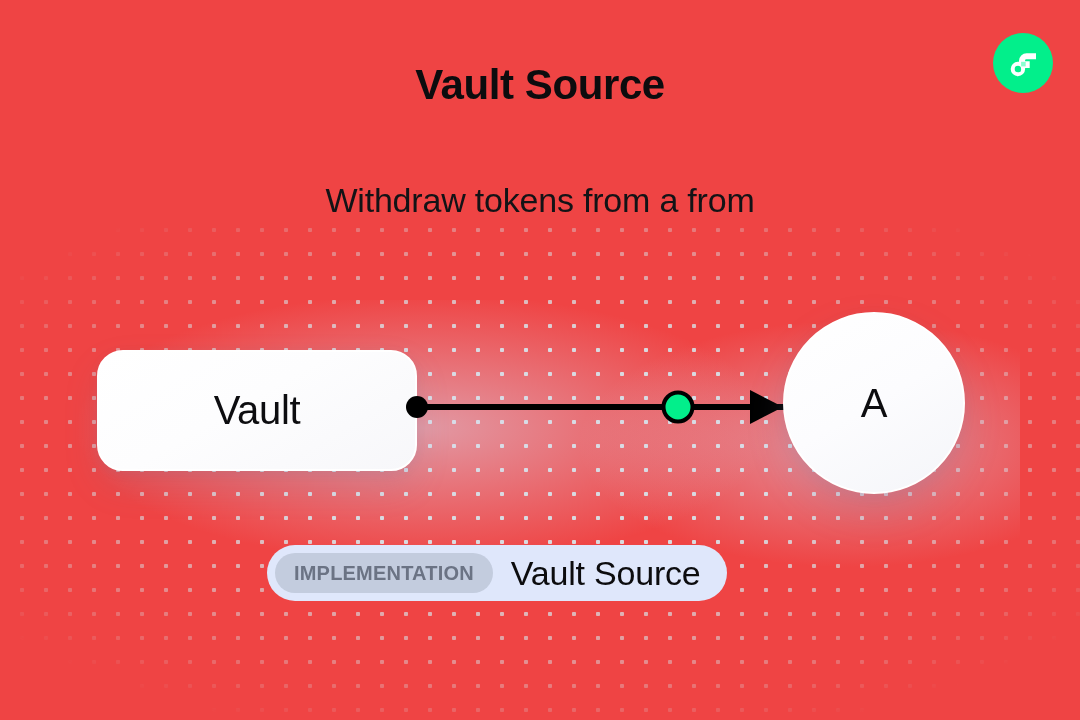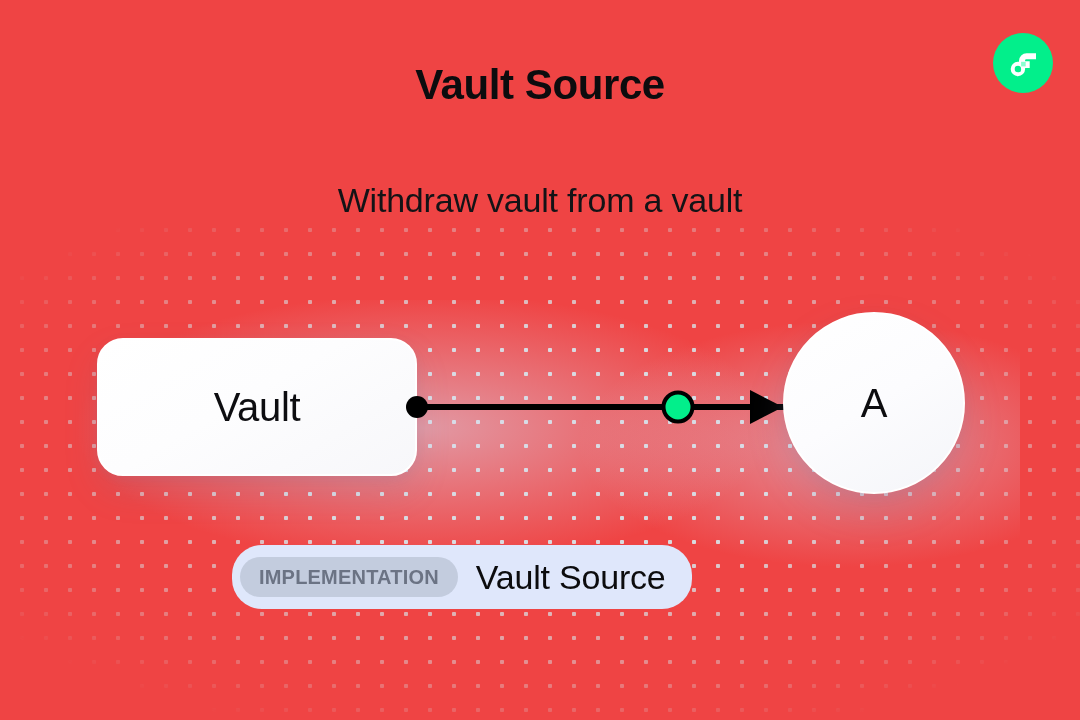--- a/index.html
+++ b/index.html
@@ -89,23 +89,23 @@
     display: flex;
     align-items: center;
     justify-content: center;
   }
   .logo svg { display: block; }
 
   
   .node-vault {
     position: absolute;
     left: 97px;
-    top: 338px;
+    top: 350px;
     width: 320px;
-    height: 138px;
+    height: 121px;
     border-radius: 26px;
     background: linear-gradient(150deg, #ffffff 0%, #fdfdfe 45%, #f7f7fa 100%);
     border: 2px solid #ffffff;
     box-sizing: border-box;
     box-shadow: 0 16px 34px rgba(120,128,165,0.16),
                 0 3px 10px rgba(120,128,165,0.10);
     display: flex;
     align-items: center;
     justify-content: center;
   }
@@ -144,23 +144,23 @@
     left: 390px;
     top: 372px;
     width: 410px;
     height: 70px;
     overflow: visible;
   }
 
   
   .impl-badge {
     position: absolute;
-    left: 232px;
+    left: 267px;
     top: 545px;
-    height: 64px;
+    height: 56px;
     padding: 0 26px 0 8px;
     border-radius: 30px;
     background: #dfe7fb;
     display: flex;
     align-items: center;
     gap: 18px;
     justify-content: flex-end;
   }
   .impl-chip {
     height: 40px;
@@ -184,21 +184,21 @@
 </head>
 <body>
 
 <div id="stage">
 
   <div class="dot-grid"></div>
   <div class="ambient"></div>
 
   <div class="title">Vault Source</div>
 
-  <div class="subtitle">Withdraw vault from a vault</div>
+  <div class="subtitle">Withdraw tokens from a from</div>
 
   <div class="logo">
     <svg width="34" height="34" viewBox="0 0 34 34" aria-hidden="true">
       <path d="M30 7.2 H20.6 a7.6 7.6 0 0 0 -7.6 7.6 v1.0 h-1.1 a7.2 7.2 0 1 0 7.2 7.2 v-1.1 h4.6 v-6.6 h-4.6 v-1.0 a1.1 1.1 0 0 1 1.1 -1.1 H30 Z M11.9 26.2 a3.2 3.2 0 1 1 3.2 -3.2 v1.0 a2.2 2.2 0 0 1 -2.2 2.2 Z" fill="#ffffff"></path>
       <rect x="15.1" y="15.8" width="4.6" height="4.6" fill="#8affd0"></rect>
     </svg>
   </div>
 
   <div class="node-vault">
     <span class="node-vault-label">Vault</span>

